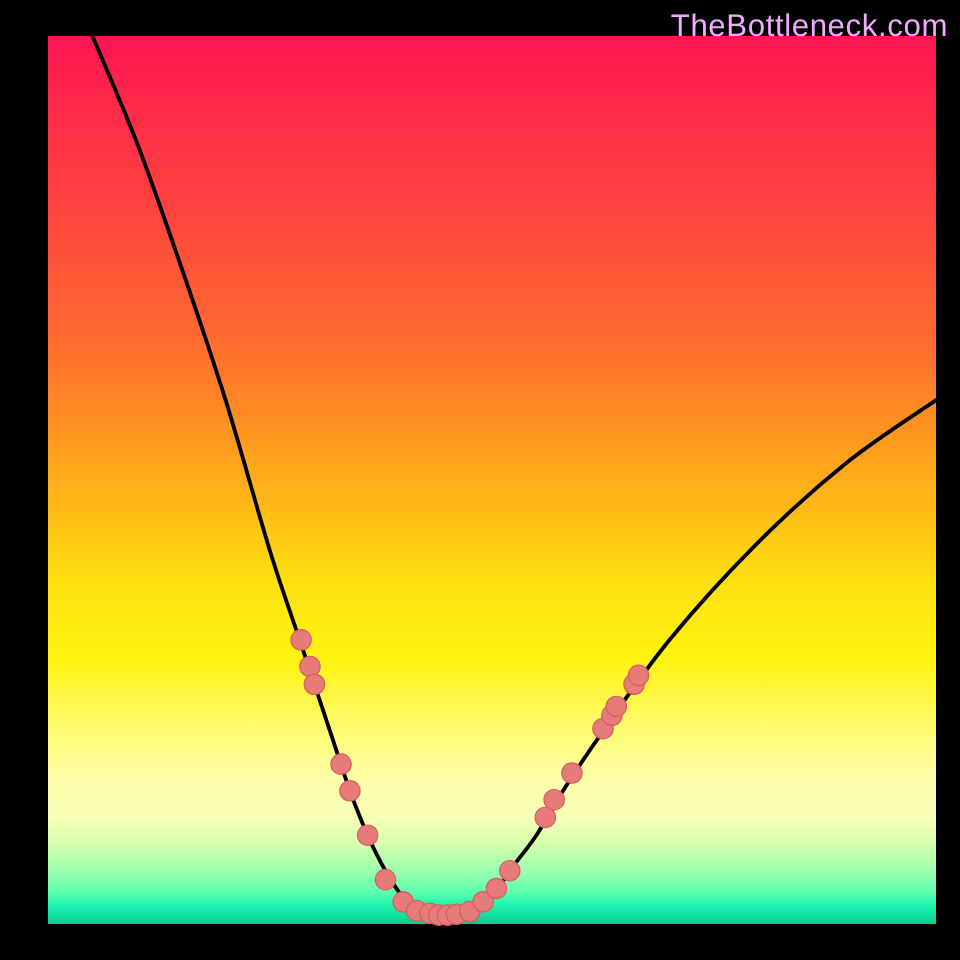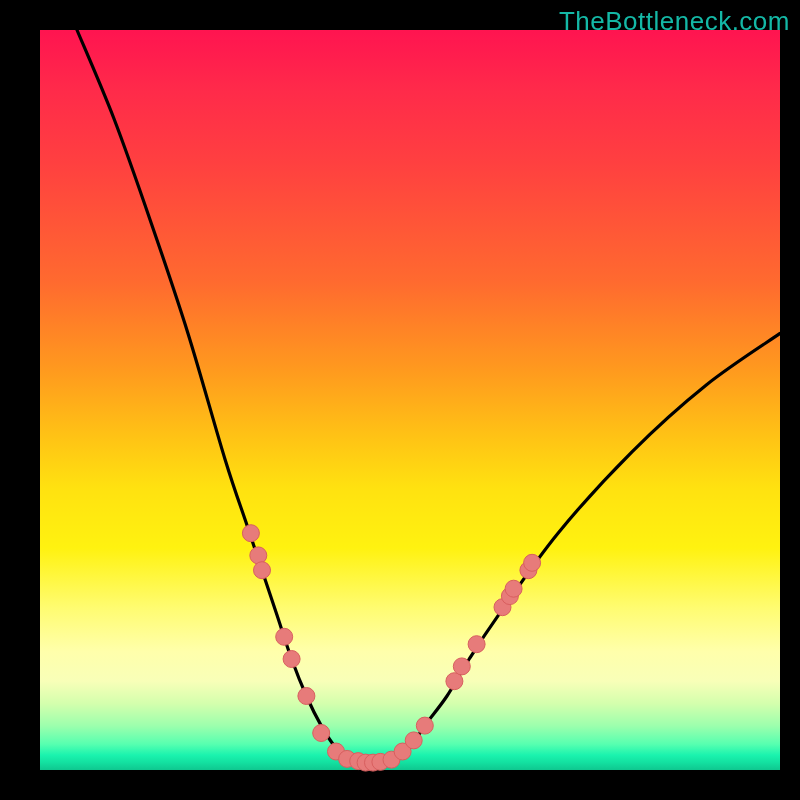--- a/index.html
+++ b/index.html
@@ -14,21 +14,21 @@
   .frame {
     position: relative;
     width: 800px;
     height: 800px;
     background: #000;
   }
   .watermark {
     position: absolute;
     top: 6px;
     right: 10px;
-    color: #14b8a6;
+    color: #f0abfc;
     font-size: 26px;
     font-weight: 500;
     letter-spacing: 0.5px;
     z-index: 10;
   }
   .plot-area {
     position: absolute;
     left: 40px;
     top: 30px;
     width: 740px;

